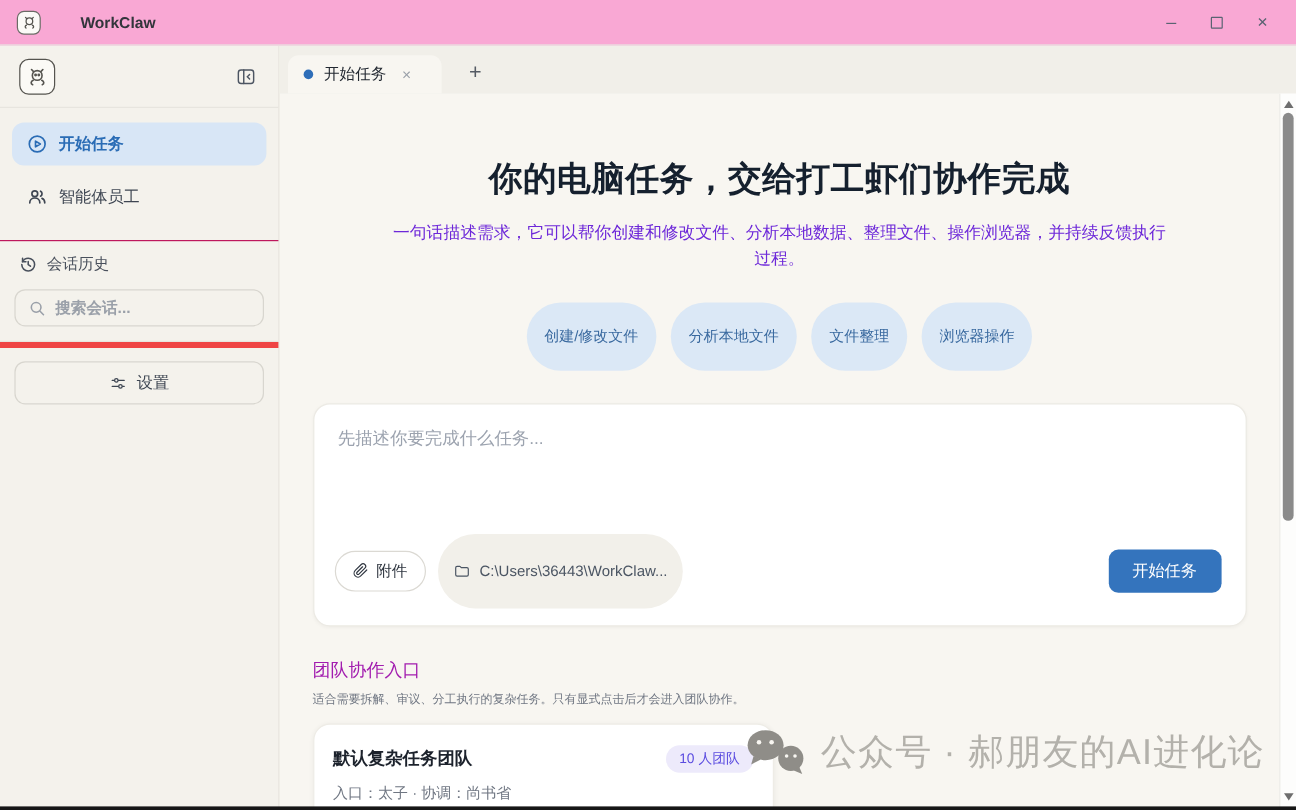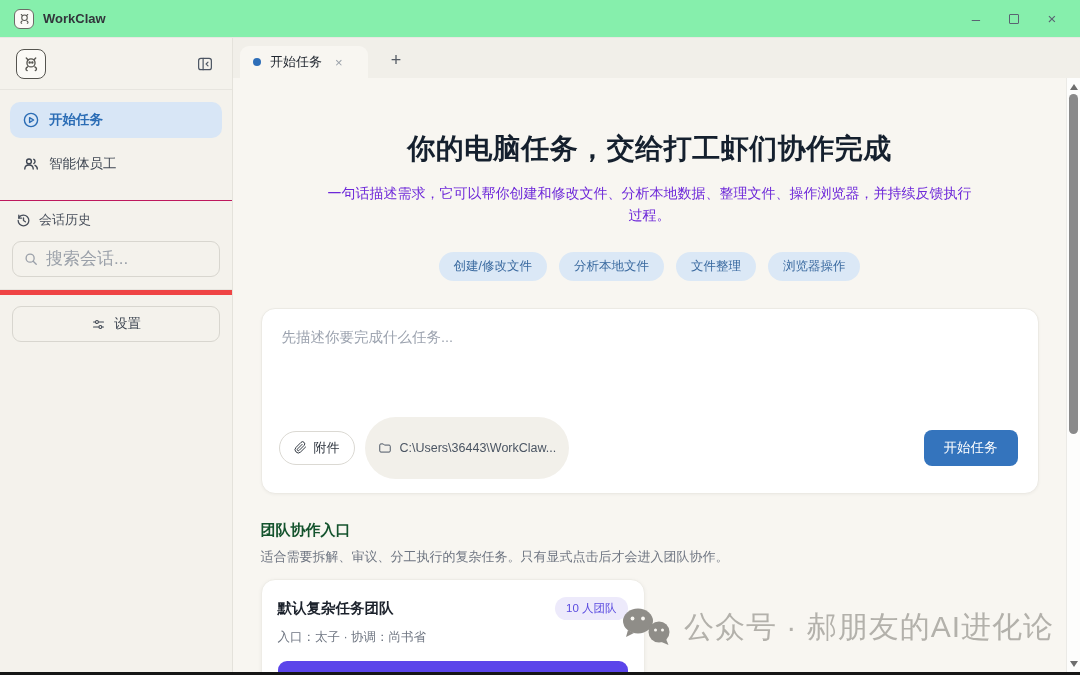--- a/index.html
+++ b/index.html
@@ -1,22 +1,22 @@
 <!DOCTYPE html>
 <html><head>
 <meta charset="utf-8">
 <style>
   * { margin:0; padding:0; box-sizing:border-box; }
   html,body { width:1080px; height:675px; overflow:hidden; }
   body { font-family:"Liberation Sans","DejaVu Sans",sans-serif; background:#2a2a2a; }
   .app { position:relative; width:1080px; height:675px; background:#f8f6f1; overflow:hidden; }
 
   
-  .titlebar { height:38px; background:#86efac; border-bottom:1px solid #e8e7e2;
-    display:flex; align-items:center; padding:0 14px; position:relative; z-index:5; }
+  .titlebar { height:38px; background:#f9a8d4; border-bottom:1px solid #e8e7e2;
+    display:flex; align-items:center; padding:0 14px; position:relative; z-index:5;gap:24px; }
   .app-icon { width:20px; height:20px; border:1.5px solid #6b6b66; border-radius:6px;
     display:flex; align-items:center; justify-content:center; background:#fbfaf7; }
   .app-title { margin-left:9px; font-size:13px; font-weight:700; color:#32353b; }
   .win-controls { margin-left:auto; display:flex; align-items:center; gap:22px; padding-right:6px; }
   .win-btn { color:#5a6372; font-size:15px; line-height:1; cursor:default; display:flex; align-items:center; justify-content:center; width:16px; height:16px; }
   .win-max-box { width:10px; height:10px; border:1.5px solid #5a6372; border-radius:1px; }
 
   .workspace { display:flex; height:637px; }
 
   
@@ -30,22 +30,22 @@
   .sb-nav { padding:12px 10px 10px; }
   .nav-item { display:flex; align-items:center; gap:10px; padding:9px 13px; margin-bottom:8px;
     border-radius:10px; font-size:13.5px; color:#3e4652; }
   .nav-item svg { flex:0 0 auto; }
   .nav-item.active { background:#d8e6f6; color:#2a6cb5; font-weight:700; }
   .sb-section { border-top:1px solid #be185d; padding:10px 16px 6px; display:flex; align-items:center; gap:8px;
     font-size:13px; color:#49505c; }
   .sb-search-wrap { padding:6px 12px 12px; border-bottom:1px solid #e7e5df; }
   .sb-search { display:flex; align-items:center; gap:8px; border:1px solid #d8d6cf; border-radius:9px;
     padding:7px 11px; background:#f4f2ec; color:#9aa0a9; }
-  .sb-search input { border:0; outline:0; background:transparent; font-size:17px; color:#6b7280; width:150px;
-    font-family:inherit; }
+  .sb-search input { border:0; outline:0; background:transparent; font-size:13px; color:#6b7280; width:150px;
+    font-family:inherit;font-weight:bold; }
   .sb-search input::placeholder { color:#9aa0a9; }
   .sb-empty { padding:16px; font-size:13px; color:#8d929c; flex:1; }
   .sb-footer { border-top:5px solid #ef4444; padding:11px 12px 13px; }
   .settings-btn { width:100%; display:flex; align-items:center; justify-content:center; gap:8px;
     border:1px solid #d8d6cf; border-radius:9px; padding:8px 0; background:transparent;
     font-size:13.5px; color:#3e4652; font-family:inherit; cursor:pointer; }
 
   
   .main { flex:1; position:relative; background:#f8f6f1; }
   .tabbar { height:40px; background:#f1efe9; display:flex; align-items:flex-end; padding-left:7px; }
@@ -58,39 +58,39 @@
     display:flex; align-items:center; justify-content:center; }
 
   .content { position:absolute; left:0; right:14px; top:40px; bottom:0; overflow:hidden; }
   .col { width:778px; margin:0 auto; }
 
   .hero-title { margin-top:52px; text-align:center; font-size:28px; font-weight:800; color:#15202e;
     letter-spacing:0.5px; }
   .hero-sub { margin:14px auto 0; max-width:648px; text-align:center; font-size:14px; color:#6d28d9;
     line-height:1.6; }
   .chips { margin-top:25px; display:flex; justify-content:center; gap:12px; }
-  .chip { background:#dbe8f6; color:#39699f; font-size:12.5px; padding:6px 15px; border-radius:999px; }
+  .chip { background:#dbe8f6; color:#39699f; font-size:12.5px; padding:20px 15px; border-radius:999px; }
 
   .composer { margin-top:27px; background:#ffffff; border:1px solid #eceae4; border-radius:14px;
     height:186px; position:relative; box-shadow:0 1px 3px rgba(0,0,0,0.04); }
   .composer textarea { width:100%; height:120px; border:0; outline:0; resize:none; background:transparent;
     padding:19px 20px; font-size:14.5px; color:#30363f; font-family:inherit; }
   .composer textarea::placeholder { color:#9ca3af; }
   .composer-bar { position:absolute; left:17px; right:20px; bottom:14px; display:flex; align-items:center; gap:10px; }
   .attach-btn { display:flex; align-items:center; gap:7px; border:1px solid #dbd9d3; border-radius:999px;
     padding:7px 14px; background:#ffffff; font-size:13px; color:#2f3640; font-family:inherit; cursor:pointer; }
   .path-chip { display:flex; align-items:center; gap:8px; background:#f2f0ea; border-radius:999px;
     padding:24px 13px; font-size:12.5px; color:#4b5563; }
   .composer-spacer { flex:1; }
   .submit-btn { background:#3474bd; color:#ffffff; border:0; border-radius:8px; padding:9px 20px;
     font-size:13.5px; font-family:inherit; cursor:pointer; }
 
   .team-section { margin-top:27px; }
-  .team-title { font-size:15px; font-weight:700; color:#14532d; }
-  .team-desc { margin-top:8px; font-size:13px; color:#6f7682; }
+  .team-title { font-size:15px; font-weight:400; color:#a21caf; }
+  .team-desc { margin-top:8px; font-size:10px; color:#6f7682; }
   .team-card { margin-top:13px; width:384px; background:#ffffff; border:1px solid #eeece6; border-radius:14px;
     padding:17px 16px; box-shadow:0 1px 4px rgba(0,0,0,0.05); }
   .team-card-head { display:flex; align-items:center; justify-content:space-between; }
   .team-name { font-size:14.5px; font-weight:700; color:#1c222c; }
   .team-badge { background:#edeafb; color:#5b4ce0; font-size:11.5px; padding:4px 11px; border-radius:999px; }
   .team-meta { margin-top:9px; font-size:12.5px; color:#6f7682; }
   .team-action { margin-top:15px; width:100%; background:#5b45ea; color:#ffffff; border:0; border-radius:9px;
     padding:10px 0; font-size:14px; font-family:inherit; cursor:pointer; }
 
   

